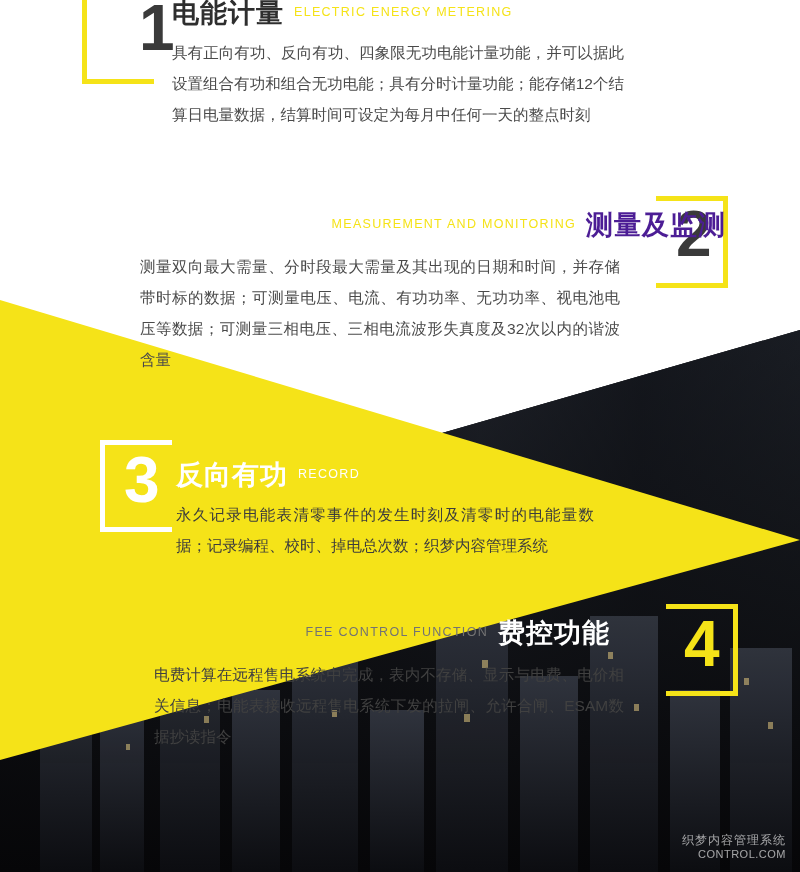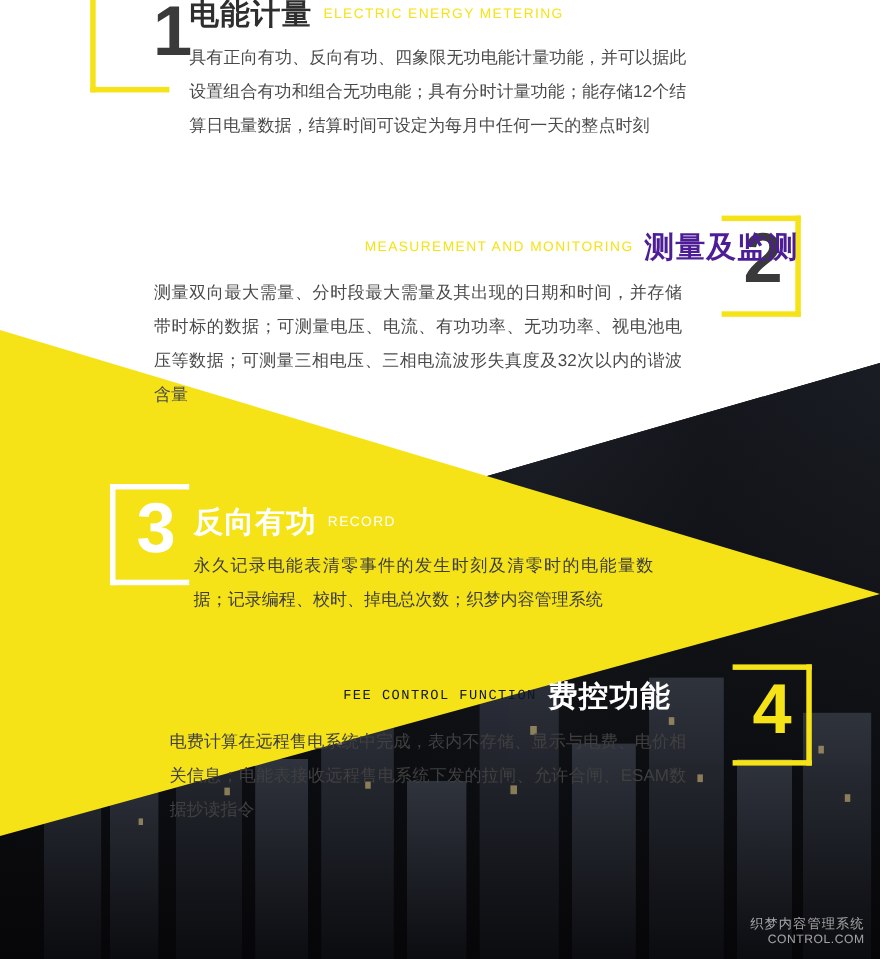--- a/index.html
+++ b/index.html
@@ -206,21 +206,21 @@
       <div class="title-en" style="color:#ffffff;">RECORD</div>
     </div>
     <div class="body-cn" style="margin:10px 0 0 176px; width:418px; color:#3c3c3c;">永久记录电能表清零事件的发生时刻及清零时的电能量数据；记录编程、校时、掉电总次数；织梦内容管理系统</div>
   </div>
 
   <div class="bracket right" style="left:666px; top:604px;"></div>
   <div class="num" style="left:684px; top:612px; color:#f5e318;">4</div>
 
   <div class="block" style="left:0; top:620px;">
     <div class="head-row right" style="padding-right:190px;">
-      <div class="title-en" style="color:#0f172a;font-family:Liberation Mono, monospace;">FEE CONTROL FUNCTION</div>
+      <div class="title-en" style="color:#737373;">FEE CONTROL FUNCTION</div>
       <div class="title-cn" style="color:#ffffff;">费控功能</div>
     </div>
     <div class="body-cn" style="margin:12px 176px 0 0; margin-left:auto; width:470px; color:#404040;">电费计算在远程售电系统中完成，表内不存储、显示与电费、电价相关信息；电能表接收远程售电系统下发的拉闸、允许合闸、ESAM数据抄读指令</div>
   </div>
 
   <div class="watermark">
     <div class="wm-cn">织梦内容管理系统</div>
     <div class="wm-en">CONTROL.COM</div>
   </div>
 

